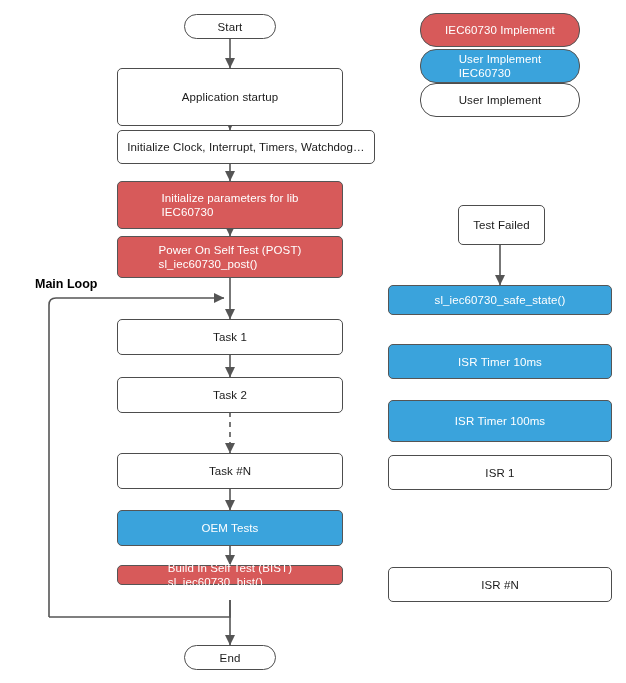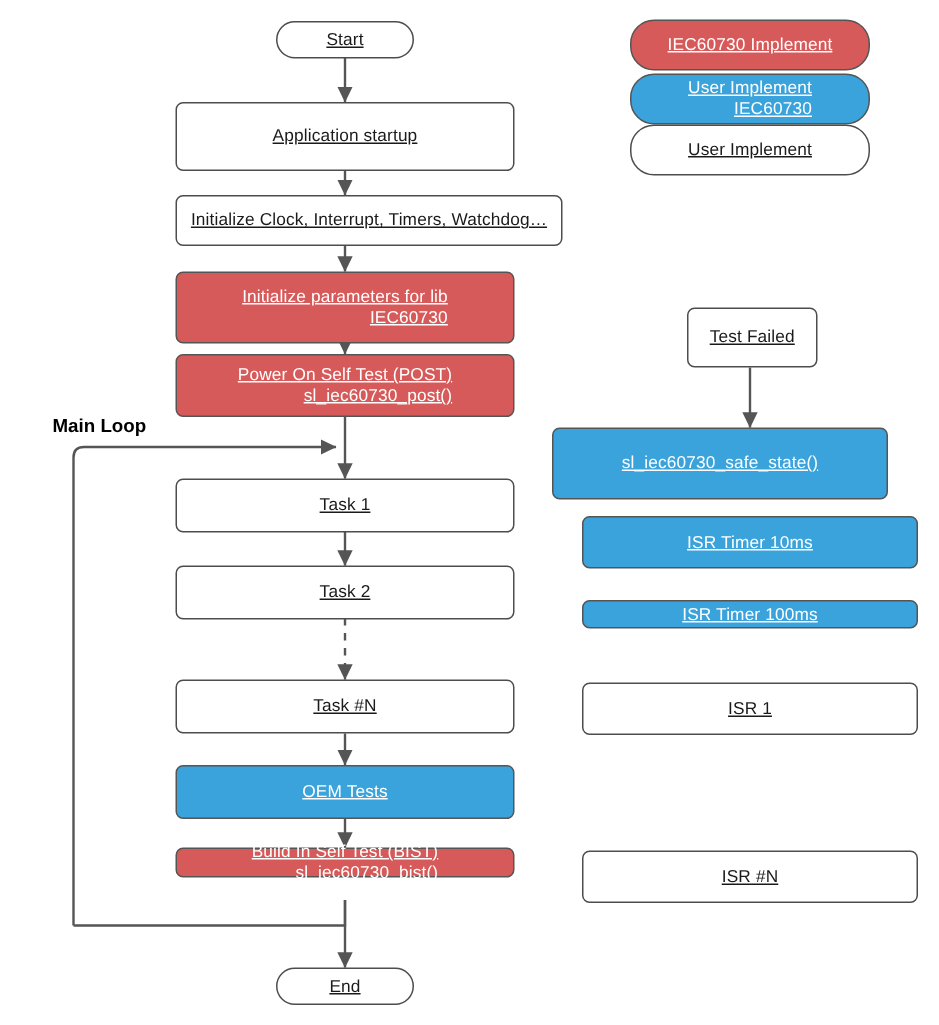--- a/index.html
+++ b/index.html
@@ -21,26 +21,25 @@
   .node {
     position: absolute;
     box-sizing: border-box;
     border: 1.6px solid #4d4d4d;
     border-radius: 5px;
     background: #ffffff;
     color: #1a1a1a;
     display: flex;
     align-items: center;
     justify-content: center;
-    text-align: right;
+    text-align: left;
     font-size: 11.5px;
     line-height: 14px;
     letter-spacing: 0.1px;
     white-space: pre-line;
-    text-decoration: underline;
   }
   .node.red {
     background: #d75a5a;
     border-color: #555555;
     color: #ffffff;
   }
   .node.blue {
     background: #3aa3dc;
     border-color: #555555;
     color: #ffffff;
@@ -98,21 +97,21 @@
 
   <div class="loop-label" style="left:35px; top:277px;">Main Loop</div>
 
   <div class="node legend red" style="left:420px; top:13px; width:160px; height:34px;">IEC60730 Implement</div>
   <div class="node legend blue" style="left:420px; top:49px; width:160px; height:34px;">User Implement
 IEC60730</div>
   <div class="node legend" style="left:420px; top:83px; width:160px; height:34px;">User Implement</div>
 
   <div class="node terminator" style="left:184px; top:14px; width:92px; height:25px;">Start</div>
 
-  <div class="node" style="left:117px; top:68px; width:226px; height:46px;">Application startup</div>
+  <div class="node" style="left:117px; top:68px; width:226px; height:58px;">Application startup</div>
 
   <div class="node" style="left:117px; top:130px; width:258px; height:34px;">Initialize Clock, Interrupt, Timers, Watchdog…</div>
 
   <div class="node red" style="left:117px; top:181px; width:226px; height:48px;">Initialize parameters for lib
 IEC60730</div>
 
   <div class="node red" style="left:117px; top:236px; width:226px; height:42px;">Power On Self Test (POST)
 sl_iec60730_post()</div>
 
   <div class="node" style="left:117px; top:319px; width:226px; height:36px;">Task 1</div>
@@ -123,24 +122,24 @@
 
   <div class="node" style="left:117px; top:453px; width:226px; height:36px;">Task #N</div>
 
   <div class="node red" style="left:117px; top:565px; width:226px; height:20px;">Build In Self Test (BIST)
 sl_iec60730_bist()</div>
 
   <div class="node terminator" style="left:184px; top:645px; width:92px; height:25px;">End</div>
 
   <div class="node" style="left:458px; top:205px; width:87px; height:40px;">Test Failed</div>
 
-  <div class="node blue" style="left:368px; top:285px; width:224px; height:48px;">sl_iec60730_safe_state()</div>
+  <div class="node blue" style="left:388px; top:285px; width:224px; height:30px;">sl_iec60730_safe_state()</div>
 
   <div class="node blue" style="left:388px; top:344px; width:224px; height:35px;">ISR Timer 10ms</div>
 
-  <div class="node blue" style="left:388px; top:400px; width:224px; height:19px;">ISR Timer 100ms</div>
+  <div class="node blue" style="left:388px; top:400px; width:224px; height:42px;">ISR Timer 100ms</div>
 
   <div class="node" style="left:388px; top:455px; width:224px; height:35px;">ISR 1</div>
 
 
   <div class="node" style="left:388px; top:567px; width:224px; height:35px;">ISR #N</div>
 
 </div>
 
 </body></html>

